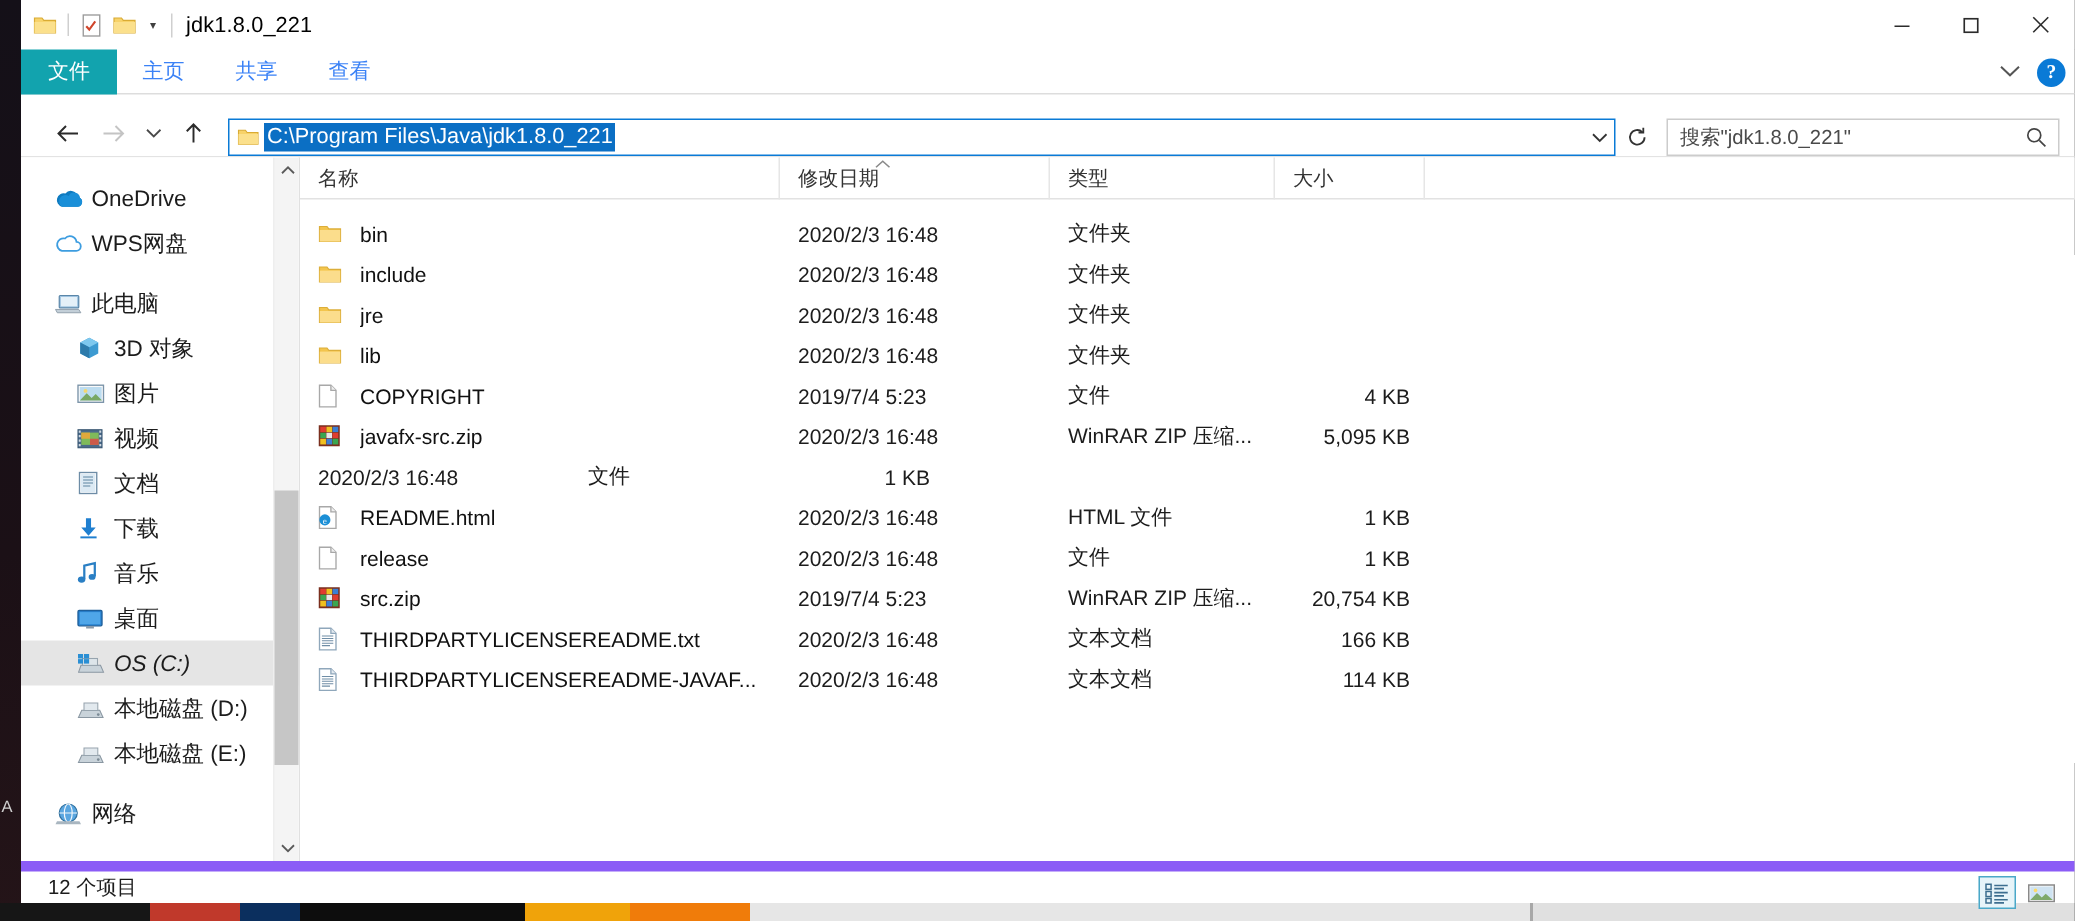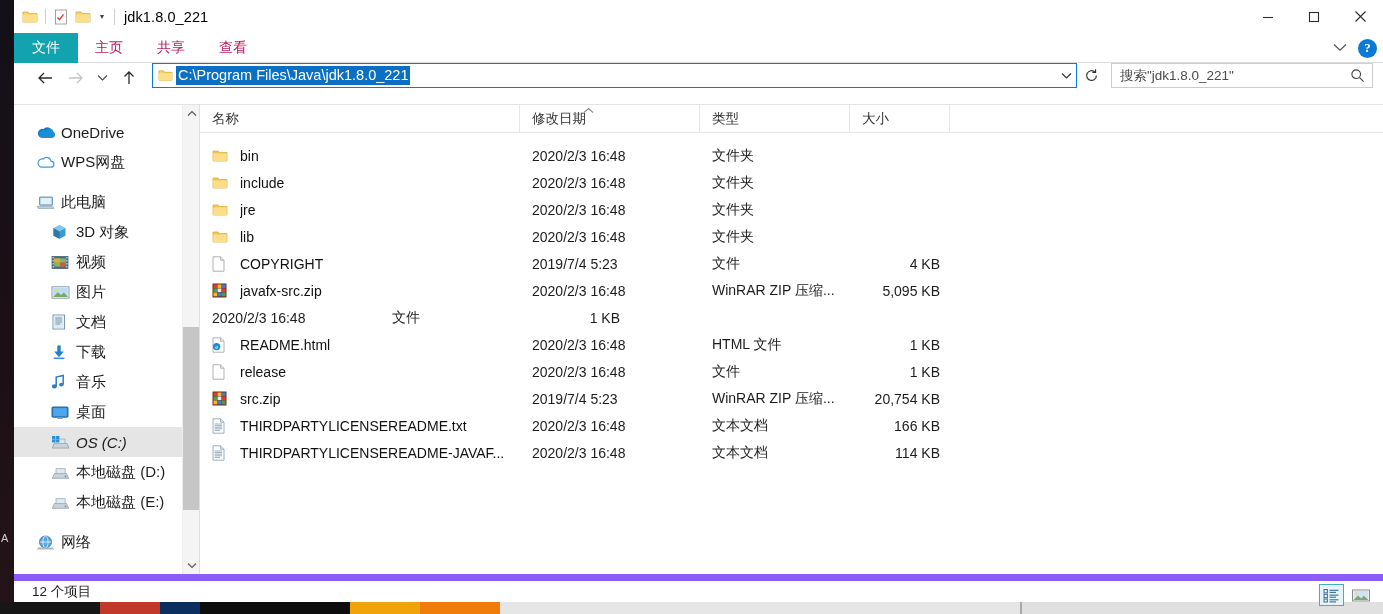--- a/index.html
+++ b/index.html
@@ -68,41 +68,41 @@
   .wc svg { display:block; }
 
   
   .ribbon {
     height: 30px; background: #ffffff; position: relative;
     display: flex; align-items: stretch; border-bottom: 1px solid #dddddd;
   }
   .rtab {
     padding: 0 17px;
     display: flex; align-items: center; justify-content: center;
-    font-size: 14px; color: #be185d; height: 30px;
+    font-size: 14px; color: #3b82f6; height: 30px;
   }
   .rtab.file {
     background: #12a3ae; color: #ffffff; min-width: 64px;
   }
   .ribbon-right {
     position: absolute; right: 6px; top: 0; height: 30px;
     display: flex; align-items: center; gap: 9px;
   }
   .rib-chevron { font-size: 12px; color: #555; width: 18px; text-align:center; }
   .help-btn {
     width: 19px; height: 19px; border-radius: 50%;
     background: #0a7ad6; color: #fff; font-size: 13px; font-weight: bold;
     display: flex; align-items: center; justify-content: center;
     font-family: "Liberation Serif", serif;
   }
 
   
   .addrrow {
     height: 42px; background: #ffffff;
-    display: flex; align-items: flex-start; padding: 0 8px 0 16px;
+    display: flex; align-items: flex-end; padding: 0 8px 0 16px;
     border-bottom: 1px solid #e3e3e3;
   }
   .navbtn {
     width: 30px; height: 30px;
     display: flex; align-items: center; justify-content: center;
     color: #2b2b2b; font-size: 18px;
   }
   .navbtn.disabled { color: #c4c4c4; }
   .navbtn.small { width: 24px; font-size: 11px; }
 
@@ -394,20 +394,31 @@
           </div>
           <div class="nav-item child">
             <span class="nav-ico">
               <svg width="17" height="16" viewBox="0 0 17 16">
                 <path d="M8.5 1.2l6 3.1v7.4l-6 3.1-6-3.1V4.3z" fill="#3d9ad1"></path>
                 <path d="M8.5 1.2l6 3.1-6 3.2-6-3.2z" fill="#7ec8ee"></path>
                 <path d="M8.5 7.5v7.3l-6-3.1V4.3z" fill="#2d7bab"></path>
               </svg>
             </span>
             <span class="nav-label">3D 对象</span>
+          </div>
+          <div class="nav-item child">
+            <span class="nav-ico">
+              <svg width="19" height="15" viewBox="0 0 19 15">
+                <rect x="1" y="1.8" width="17" height="11.4" fill="#fafafa" stroke="#7a93a8" stroke-width=".9"></rect>
+                <rect x="2.2" y="3" width="14.6" height="9" fill="#bcdcf0"></rect>
+                <path d="M2.2 12l4.6-4.8 3.3 3.1 2.7-2.7 4.2 4.4z" fill="#79a865"></path>
+                <circle cx="6" cy="5.6" r="1.3" fill="#f5d76e"></circle>
+              </svg>
+            </span>
+            <span class="nav-label">图片</span>
           </div>
           <div class="nav-item child">
             <span class="nav-ico">
               <svg width="18" height="15" viewBox="0 0 18 15">
                 <rect x="1" y="1.5" width="16" height="12" fill="#4a6a8a" stroke="#35536e" stroke-width=".7"></rect>
                 <rect x="3.2" y="3.4" width="11.6" height="8.2" fill="#7fba5a"></rect>
                 <rect x="3.2" y="3.4" width="5.8" height="4.1" fill="#e0a93c"></rect>
                 <rect x="9" y="7.5" width="5.8" height="4.1" fill="#cc5a4a"></rect>
                 <g fill="#cfd8e0">
                   <rect x="1.5" y="2" width="1.3" height="1.5"></rect>
@@ -418,31 +429,20 @@
                   <rect x="15.2" y="5" width="1.3" height="1.5"></rect>
                   <rect x="15.2" y="8" width="1.3" height="1.5"></rect>
                   <rect x="15.2" y="11" width="1.3" height="1.5"></rect>
                 </g>
               </svg>
             </span>
             <span class="nav-label">视频</span>
           </div>
           <div class="nav-item child">
             <span class="nav-ico">
-              <svg width="19" height="15" viewBox="0 0 19 15">
-                <rect x="1" y="1.8" width="17" height="11.4" fill="#fafafa" stroke="#7a93a8" stroke-width=".9"></rect>
-                <rect x="2.2" y="3" width="14.6" height="9" fill="#bcdcf0"></rect>
-                <path d="M2.2 12l4.6-4.8 3.3 3.1 2.7-2.7 4.2 4.4z" fill="#79a865"></path>
-                <circle cx="6" cy="5.6" r="1.3" fill="#f5d76e"></circle>
-              </svg>
-            </span>
-            <span class="nav-label">图片</span>
-          </div>
-          <div class="nav-item child">
-            <span class="nav-ico">
               <svg width="16" height="16" viewBox="0 0 16 16">
                 <rect x="2" y="1" width="11.5" height="14" fill="#fff" stroke="#6d8ca6" stroke-width=".9"></rect>
                 <rect x="2.9" y="1.9" width="9.7" height="12.2" fill="#dceaf4"></rect>
                 <g stroke="#5d83a0" stroke-width=".8">
                   <line x1="4.4" y1="4" x2="11" y2="4"></line>
                   <line x1="4.4" y1="6" x2="11" y2="6"></line>
                   <line x1="4.4" y1="8" x2="11" y2="8"></line>
                   <line x1="4.4" y1="10" x2="9.2" y2="10"></line>
                 </g>
               </svg>

